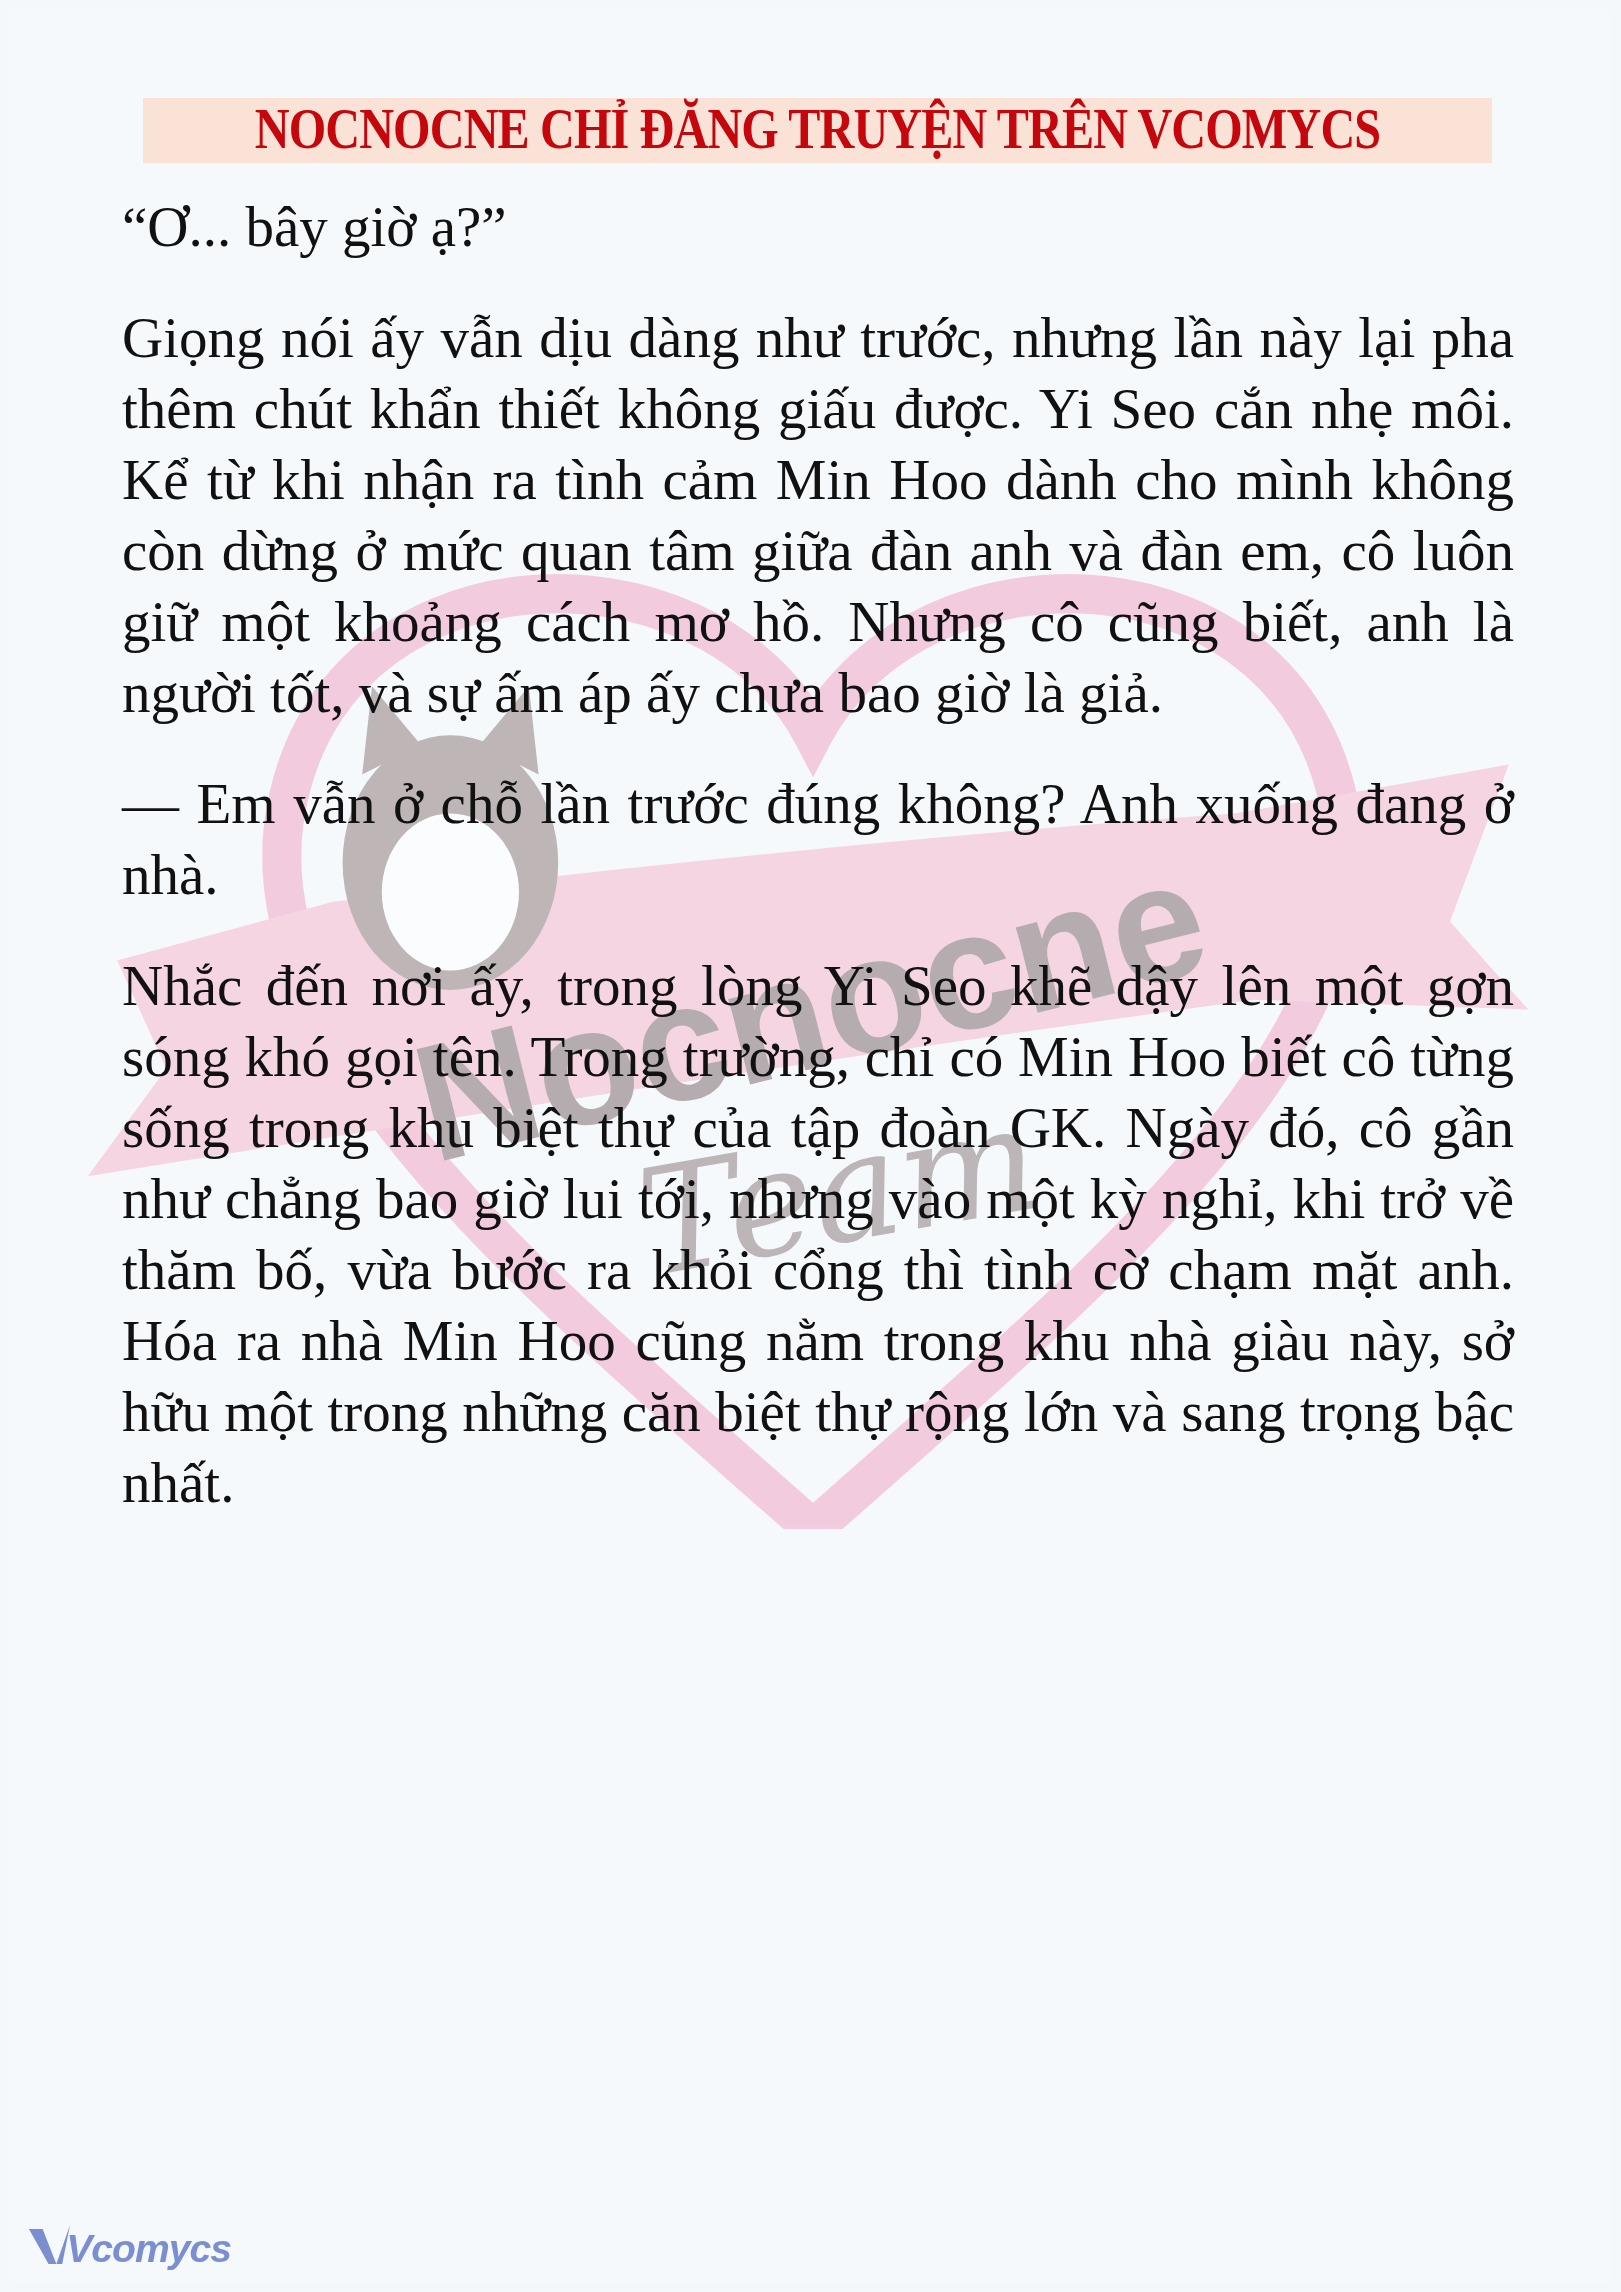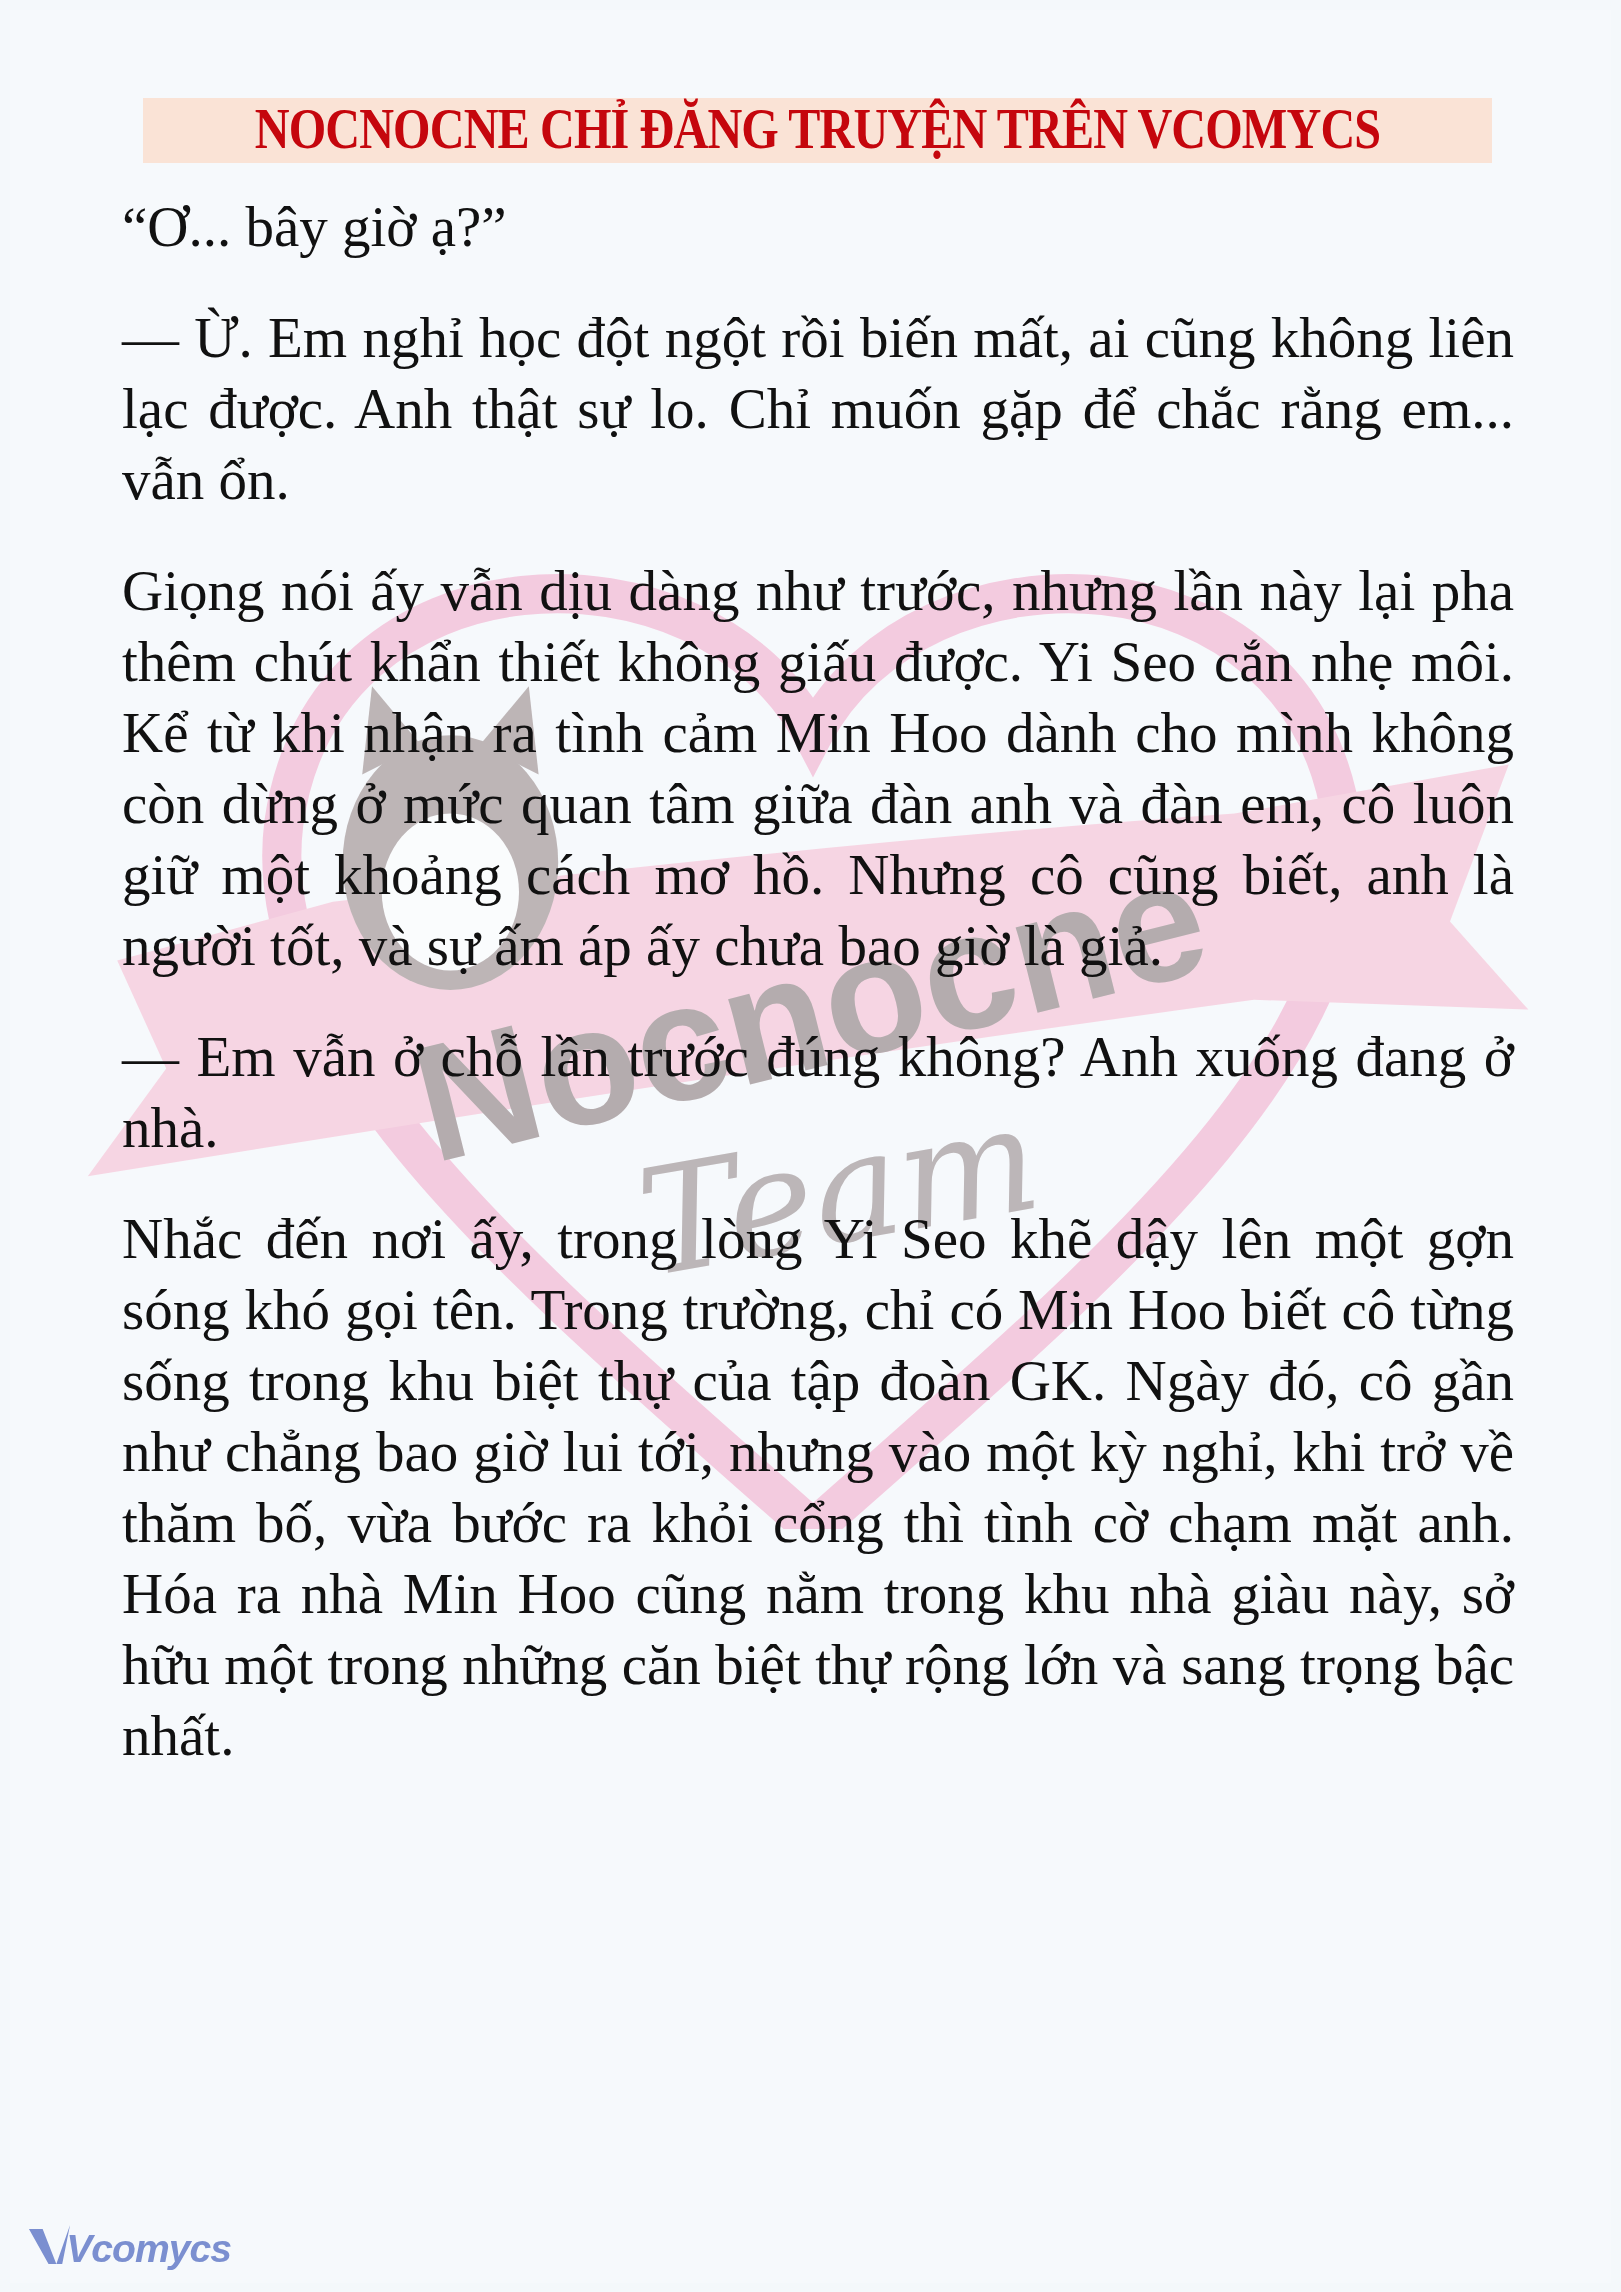--- a/index.html
+++ b/index.html
@@ -54,21 +54,20 @@
     <text x="330" y="540" font-family="Liberation Sans, sans-serif" font-weight="bold" font-size="170" fill="#7f6f70" transform="rotate(-14 700 450)">Nocnocne</text>
     <text x="570" y="720" font-family="DejaVu Serif, serif" font-style="italic" font-size="150" fill="#8e8182" transform="rotate(-10 700 650)">Team</text>
   </g>
 </svg>
 
 <div class="title-band"></div>
 <div class="title">NOCNOCNE CHỈ ĐĂNG TRUYỆN TRÊN VCOMYCS</div>
 
 <div class="content">
   <p>“Ơ... bây giờ ạ?”</p>
-  <p>— Ừ. Em nghỉ học đột ngột rồi biến mất, ai cũng không liên lạc được. Anh thật sự lo. Chỉ muốn gặp để chắc rằng em... vẫn ổn.</p>
   <p>Giọng nói ấy vẫn dịu dàng như trước, nhưng lần này lại pha thêm chút khẩn thiết không giấu được. Yi Seo cắn nhẹ môi. Kể từ khi nhận ra tình cảm Min Hoo dành cho mình không còn dừng ở mức quan tâm giữa đàn anh và đàn em, cô luôn giữ một khoảng cách mơ hồ. Nhưng cô cũng biết, anh là người tốt, và sự ấm áp ấy chưa bao giờ là giả.</p>
   <p>— Em vẫn ở chỗ lần trước đúng không? Anh xuống đang ở nhà.</p>
   <p>Nhắc đến nơi ấy, trong lòng Yi Seo khẽ dậy lên một gợn sóng khó gọi tên. Trong trường, chỉ có Min Hoo biết cô từng sống trong khu biệt thự của tập đoàn GK. Ngày đó, cô gần như chẳng bao giờ lui tới, nhưng vào một kỳ nghỉ, khi trở về thăm bố, vừa bước ra khỏi cổng thì tình cờ chạm mặt anh. Hóa ra nhà Min Hoo cũng nằm trong khu nhà giàu này, sở hữu một trong những căn biệt thự rộng lớn và sang trọng bậc nhất.</p>
 </div>
 
 <svg class="logo" viewBox="0 0 230 60">
   <path d="M2 12 L 16 12 L 30 48 L 44 8 L 36 48 L 22 48 Z" fill="#7b8fd0"></path>
   <text x="40" y="46" font-family="Liberation Sans, sans-serif" font-weight="bold" font-style="italic" font-size="40" fill="#7b8fd0" letter-spacing="-1">Vcomycs</text>
 </svg>
 

